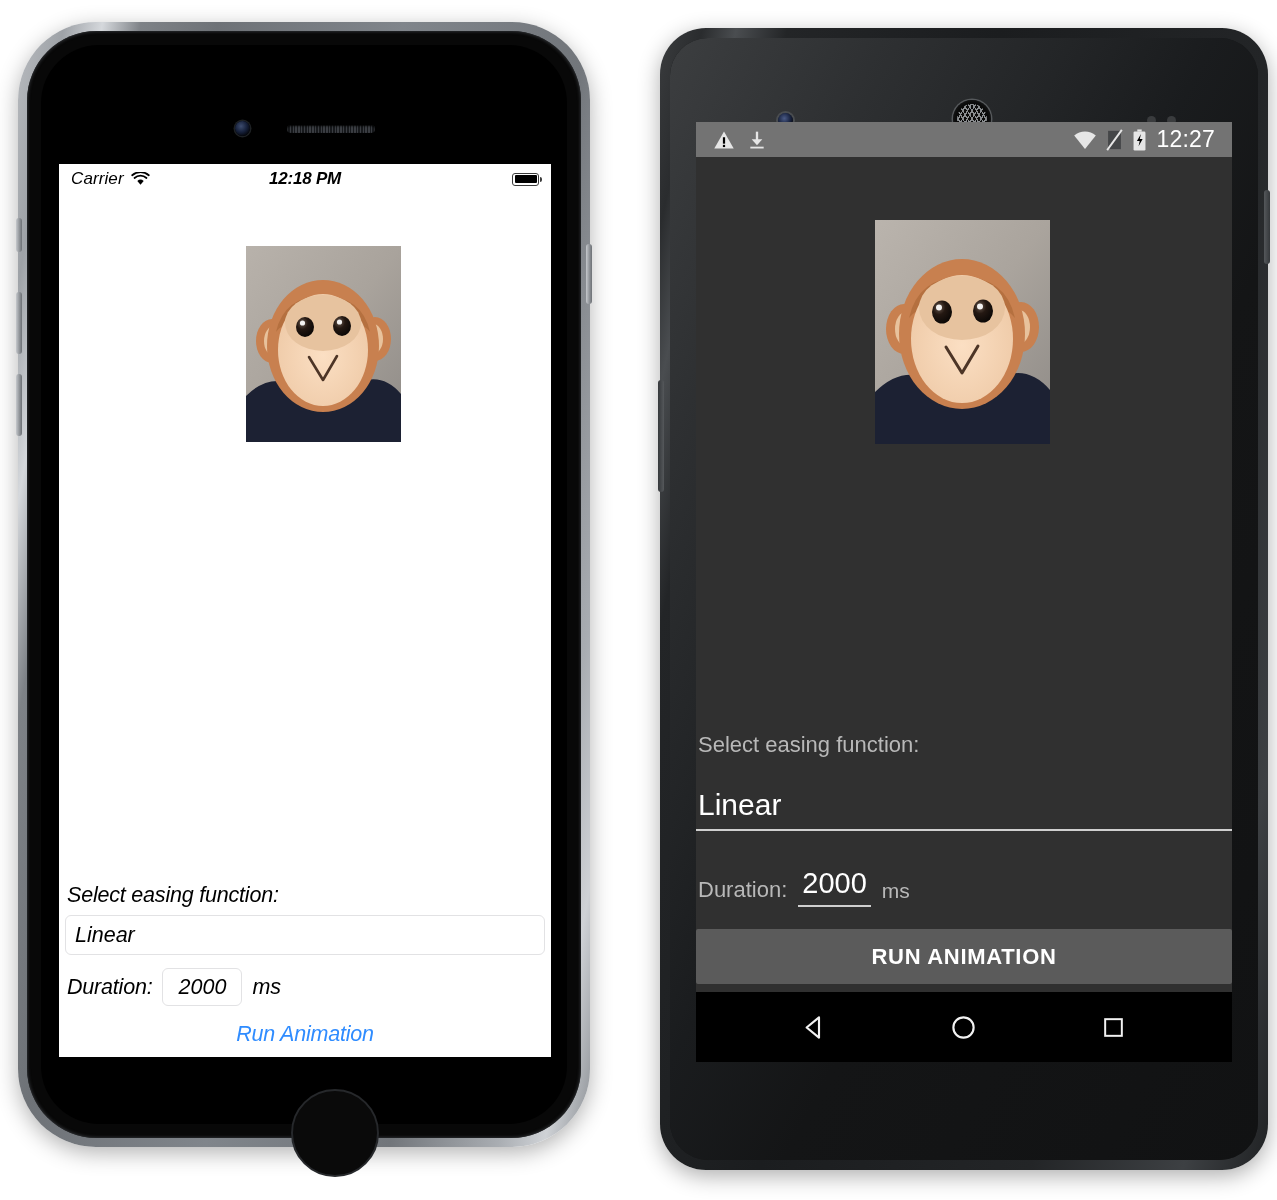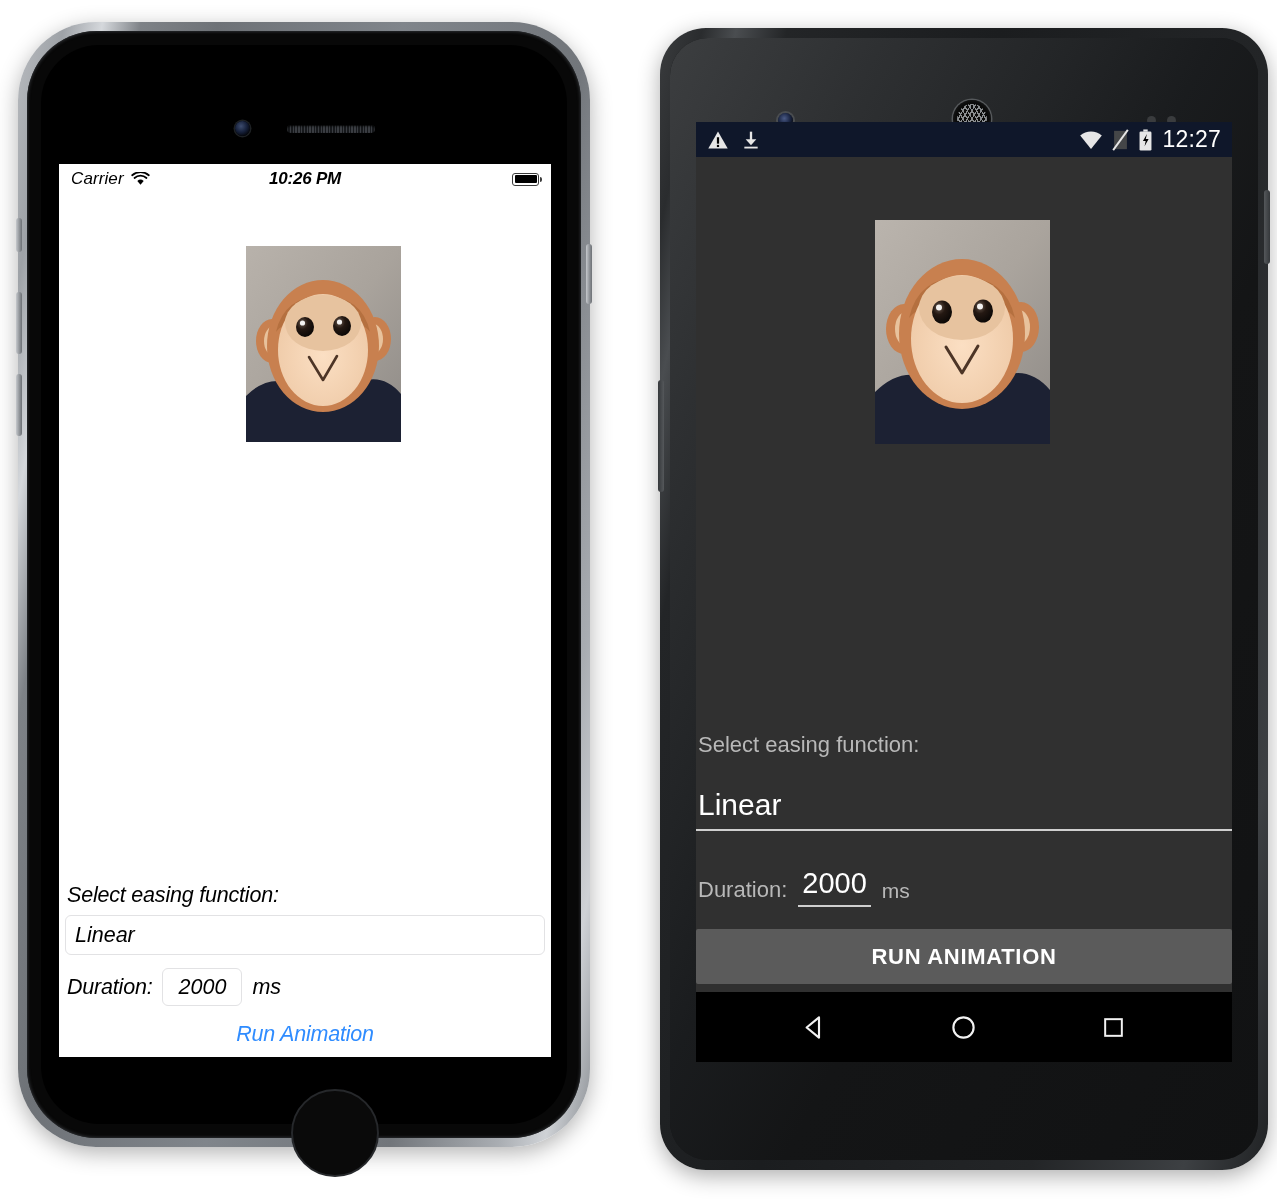--- a/index.html
+++ b/index.html
@@ -158,22 +158,22 @@
   .an-sensor2 { position:absolute; left: 497px; top: 78px; width: 9px; height: 9px; border-radius: 50%; background:#3a3c3e; }
   #an-power { position: absolute; right: -2px; top: 162px; width: 6px; height: 74px; background: linear-gradient(90deg,#55585b,#35383b); border-radius: 3px; }
   #an-volume { position: absolute; left: -2px; top: 352px; width: 6px; height: 112px; background: linear-gradient(90deg,#35383b,#55585b); border-radius: 3px; }
 
   #android-screen {
     position: absolute; left: 36px; top: 94px;
     width: 536px; height: 940px;
     background: #303030; overflow: hidden;
   }
   .an-statusbar {
-    height: 35px; background: #0f172a; display: flex; align-items: center;
-    padding: 0 11px; color: #fff; font-size: 22px;
+    height: 35px; background: #737373; display: flex; align-items: center;
+    padding: 0 17px; color: #fff; font-size: 22px;
   }
   .an-sb-left { display: flex; align-items: center; gap: 12px; }
   .an-sb-right { margin-left: auto; display: flex; align-items: center; gap: 9px; }
   .an-time { font-size: 23px; letter-spacing: .2px; }
 
   .an-body { position: relative; height: 835px; background: #303030; }
   #android-monkey {
     position: absolute; left: 179px; top: 63px; width: 175px; height: 224px;
   }
 
@@ -226,21 +226,21 @@
 
       <div class="ios-statusbar">
         <div class="ios-sb-left">
           <span class="ios-carrier">Carrier</span>
           <svg class="ios-wifi" viewBox="0 0 20 15">
             <path d="M10 13.6 L6.6 9.6 a5.2 5.2 0 0 1 6.8 0 Z" fill="#000"></path>
             <path d="M3.6 6.4 a9.6 9.6 0 0 1 12.8 0" stroke="#000" stroke-width="1.9" fill="none" stroke-linecap="round"></path>
             <path d="M1.1 3.5 a13.4 13.4 0 0 1 17.8 0" stroke="#000" stroke-width="1.9" fill="none" stroke-linecap="round"></path>
           </svg>
         </div>
-        <div class="ios-time">10:26 PM</div>
+        <div class="ios-time">12:18 PM</div>
         <div class="ios-sb-right">
           <div class="ios-battery">
               <i></i>
             </div>
         </div>
       </div>
 
       <div class="ios-body">
 
         <svg id="ios-monkey" class="photo" viewBox="0 0 155 196" preserveAspectRatio="none">

